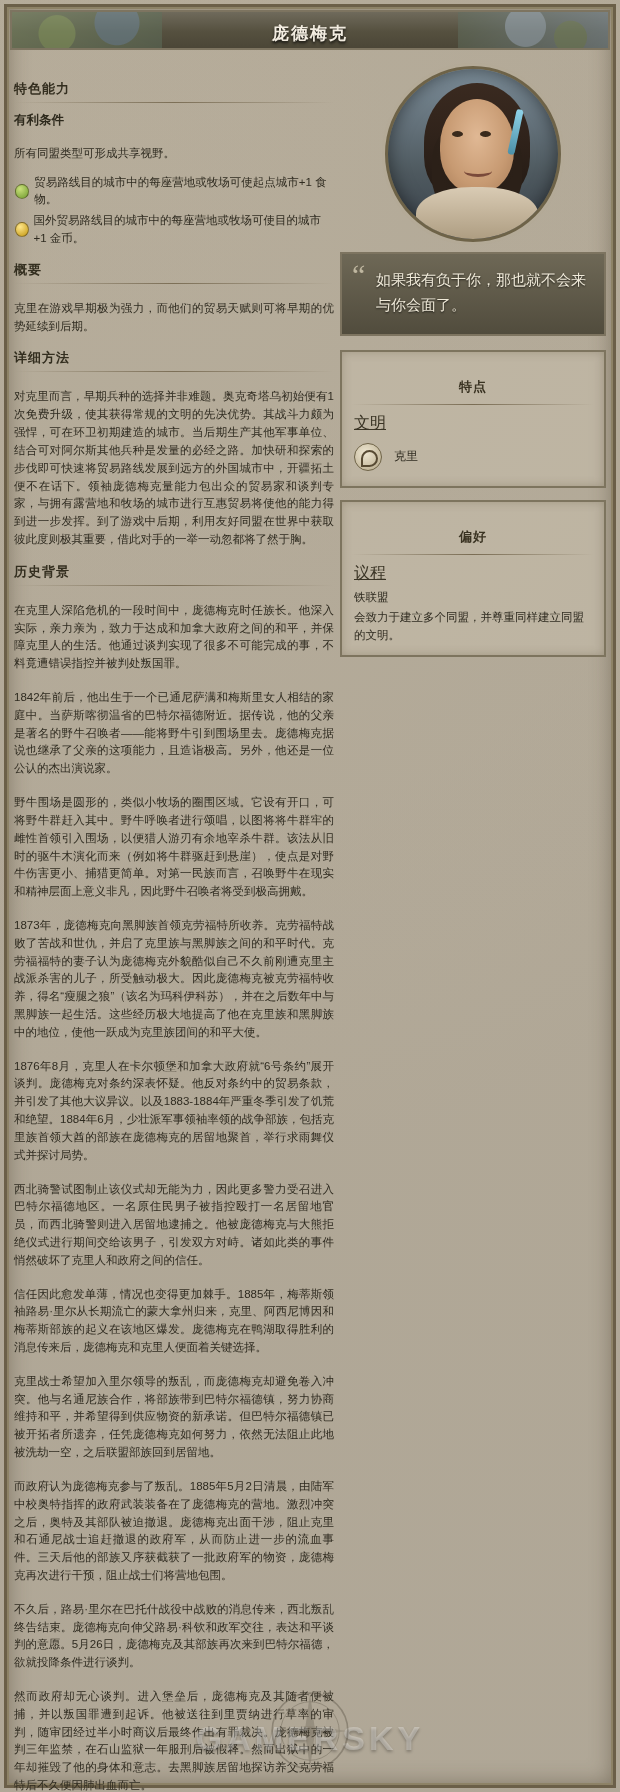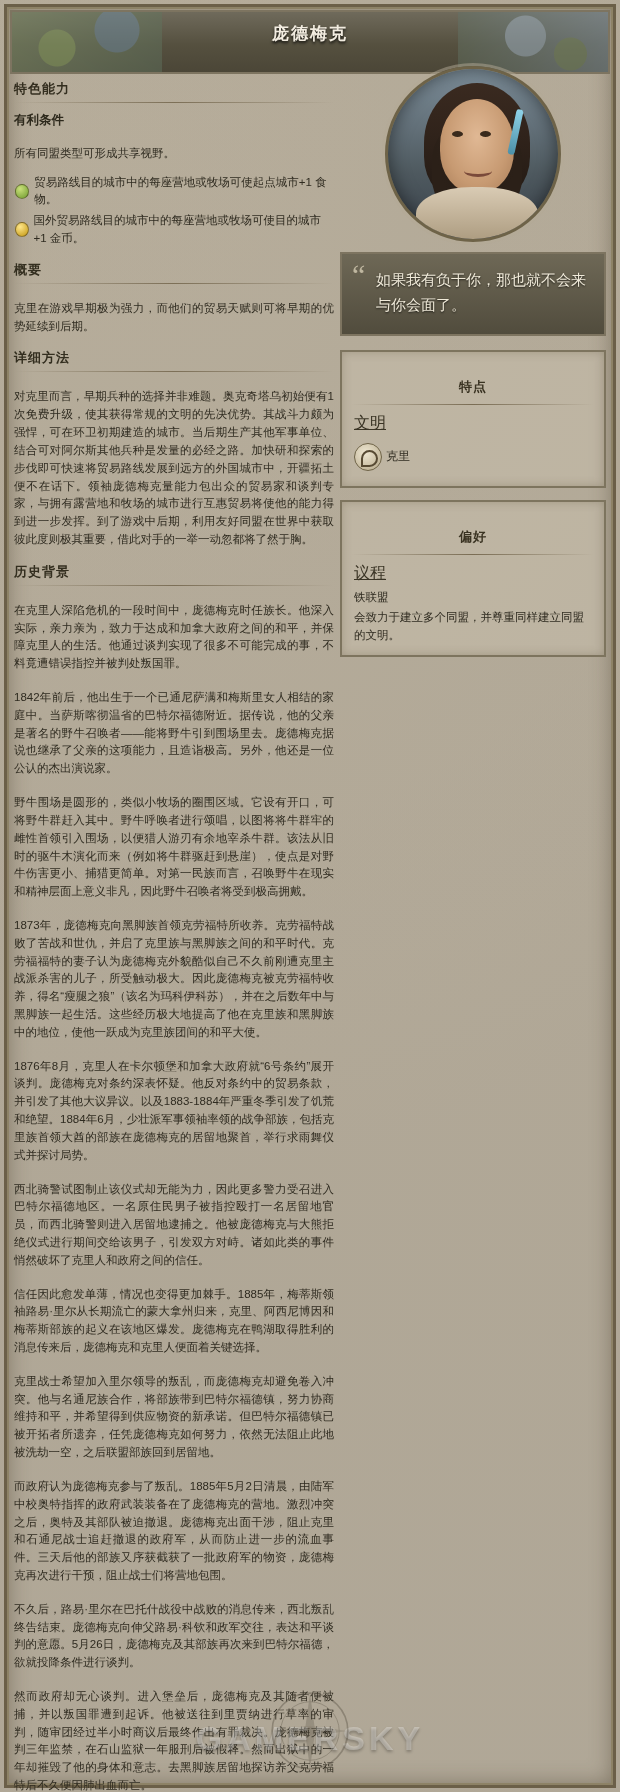--- a/index.html
+++ b/index.html
@@ -29,21 +29,21 @@
     position: absolute;
     left: 4px; top: 4px; right: 4px; bottom: 4px;
     border: 3px solid #6b5f48;
     box-shadow: inset 0 0 0 2px #8d8266, inset 0 0 22px rgba(60,48,30,0.45);
     pointer-events: none;
   }
   
   .header {
     position: absolute;
     left: 10px; top: 10px;
-    width: 600px; height: 64px;
+    width: 600px; height: 40px;
     background: linear-gradient(180deg,#6f6a5b 0%, #55503f 55%, #4b4637 100%);
     border: 2px solid #7d7460;
     box-sizing: border-box;
     overflow: hidden;
   }
   .header-map-left, .header-map-right {
     position: absolute;
     top: 0; height: 100%;
     width: 150px;
     opacity: 0.55;
@@ -241,21 +241,21 @@
   .quote-text {
     color: #f0ead9;
     font-size: 15px;
     line-height: 1.65;
     text-shadow: 0 1px 2px rgba(0,0,0,0.7);
   }
   
   .trait-row {
     display: flex;
     align-items: center;
-    gap: 4px;
+    gap: 12px;
     padding: 5px 2px;
   }
   .trait-icon {
     width: 26px; height: 26px;
     border-radius: 50%;
     background: radial-gradient(circle at 40% 35%, #efe7d2, #b3a687);
     border: 1px solid #6f6games;
     border: 1px solid #6f6448;
     position: relative;
     flex: 0 0 auto;

